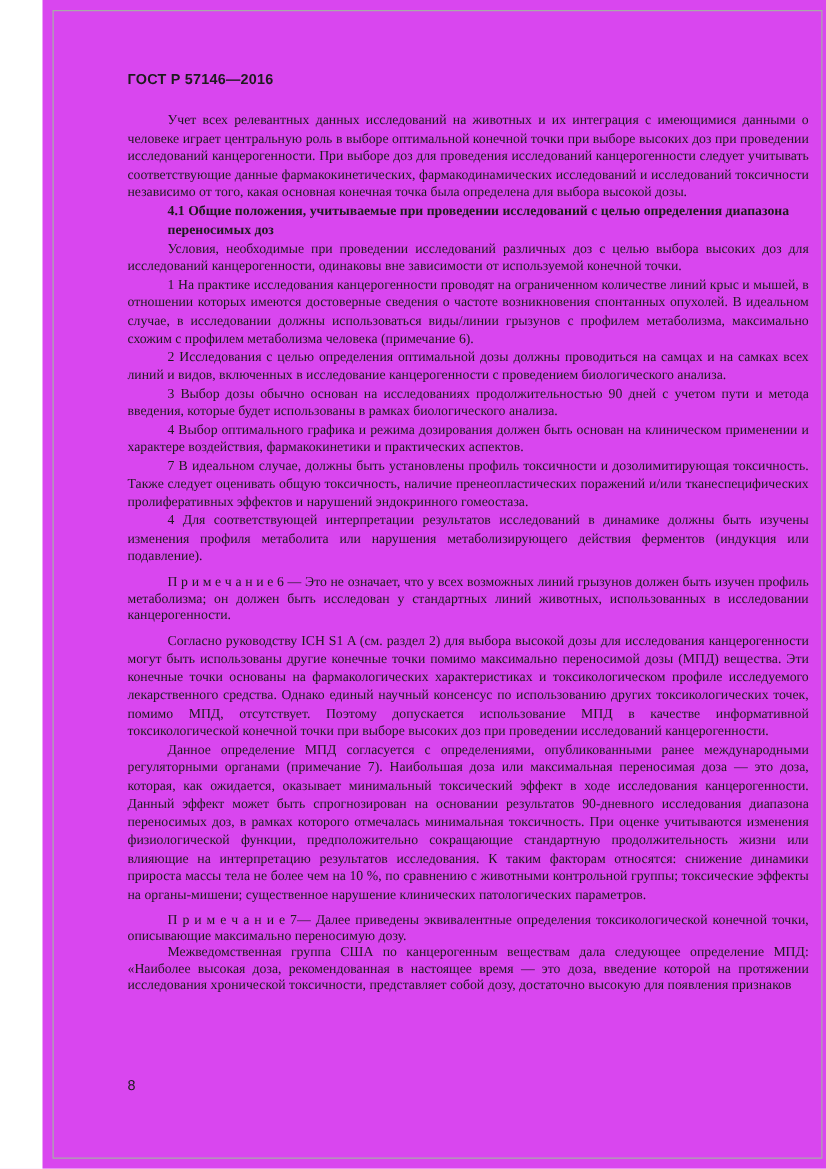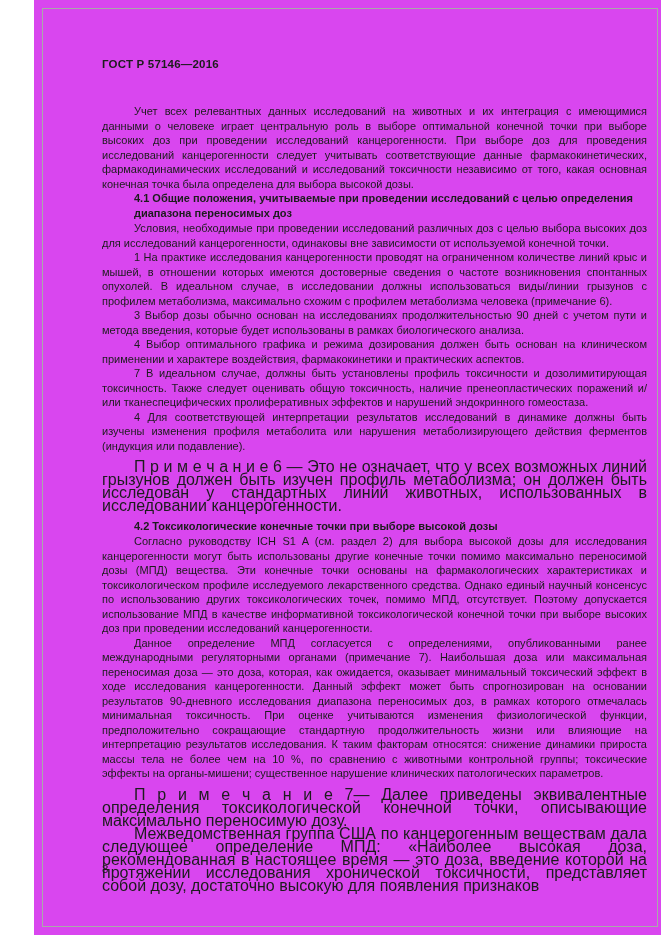--- a/index.html
+++ b/index.html
@@ -30,41 +30,42 @@
     position: absolute;
     left: 68px;
     top: 58px;
     font-size: 11.5px;
     font-weight: bold;
     letter-spacing: 0.2px;
   }
   .content {
     position: absolute;
     left: 68px;
-    top: 104px;
+    top: 89px;
     width: 545px;
     font-size: 11px;
     line-height: 14.5px;
     text-align: justify;
+    font-family: Liberation Serif, serif;
   }
   .content p {
     margin: 0;
   }
   .indent {
     text-indent: 32px;
   }
   .heading {
     font-weight: bold;
     text-align: left;
     padding-left: 32px;
     margin: 8px 0 6px 0;
     line-height: 15px;
   }
   .note {
-    font-size: 16px;
+    font-size: 11px;
     line-height: 13px;
   }
   .note-6 {
     margin: 7px 0 7px 0 !important;
   }
   .note-7 {
     margin-top: 7px !important;
   }
   .page-number {
     position: absolute;
@@ -84,32 +85,32 @@
   <div class="content">
 
     <p class="indent">Учет всех релевантных данных исследований на животных и их интеграция с имеющимися данными о человеке играет центральную роль в выборе оптимальной конечной точки при выборе высоких доз при проведении исследований канцерогенности. При выборе доз для проведения исследований канцерогенности следует учитывать соответствующие данные фармакокинетических, фармакодинамических исследований и исследований токсичности независимо от того, какая основная конечная точка была определена для выбора высокой дозы.</p>
 
     <p class="heading">4.1 Общие положения, учитываемые при проведении исследований с целью определения диапазона переносимых доз</p>
 
     <p class="indent">Условия, необходимые при проведении исследований различных доз с целью выбора высоких доз для исследований канцерогенности, одинаковы вне зависимости от используемой конечной точки.</p>
 
     <p class="indent">1 На практике исследования канцерогенности проводят на ограниченном количестве линий крыс и мышей, в отношении которых имеются достоверные сведения о частоте возникновения спонтанных опухолей. В идеальном случае, в исследовании должны использоваться виды/линии грызунов с профилем метаболизма, максимально схожим с профилем метаболизма человека (примечание 6).</p>
 
+    <p class="indent">2 Исследования с целью определения оптимальной дозы должны проводиться на самцах и на самках всех линий и видов, включенных в исследование канцерогенности с проведением биологического анализа.</p>
 
     <p class="indent">3 Выбор дозы обычно основан на исследованиях продолжительностью 90 дней с учетом пути и метода введения, которые будет использованы в рамках биологического анализа.</p>
 
     <p class="indent">4 Выбор оптимального графика и режима дозирования должен быть основан на клиническом применении и характере воздействия, фармакокинетики и практических аспектов.</p>
 
     <p class="indent">7 В идеальном случае, должны быть установлены профиль токсичности и дозолимитирующая токсичность. Также следует оценивать общую токсичность, наличие пренеопластических поражений и/или тканеспецифических пролиферативных эффектов и нарушений эндокринного гомеостаза.</p>
 
     <p class="indent">4 Для соответствующей интерпретации результатов исследований в динамике должны быть изучены изменения профиля метаболита или нарушения метаболизирующего действия ферментов (индукция или подавление).</p>
 
     <p class="note note-6 indent">П р и м е ч а н и е  6 — Это не означает, что у всех возможных линий грызунов должен быть изучен профиль метаболизма; он должен быть исследован у стандартных линий животных, использованных в исследовании канцерогенности.</p>
 
-    <p class="heading">4.2 Токсикологические конечные точки при выборе высокой дозы</p>
 
     <p class="indent">Согласно руководству ICH S1 A (см. раздел 2) для выбора высокой дозы для исследования канцерогенности могут быть использованы другие конечные точки помимо максимально переносимой дозы (МПД) вещества. Эти конечные точки основаны на фармакологических характеристиках и токсикологическом профиле исследуемого лекарственного средства. Однако единый научный консенсус по использованию других токсикологических точек, помимо МПД, отсутствует. Поэтому допускается использование МПД в качестве информативной токсикологической конечной точки при выборе высоких доз при проведении исследований канцерогенности.</p>
 
     <p class="indent">Данное определение МПД согласуется с определениями, опубликованными ранее международными регуляторными органами (примечание 7). Наибольшая доза или максимальная переносимая доза — это доза, которая, как ожидается, оказывает минимальный токсический эффект в ходе исследования канцерогенности. Данный эффект может быть спрогнозирован на основании результатов 90-дневного исследования диапазона переносимых доз, в рамках которого отмечалась минимальная токсичность. При оценке учитываются изменения физиологической функции, предположительно сокращающие стандартную продолжительность жизни или влияющие на интерпретацию результатов исследования. К таким факторам относятся: снижение динамики прироста массы тела не более чем на 10 %, по сравнению с животными контрольной группы; токсические эффекты на органы-мишени; существенное нарушение клинических патологических параметров.</p>
 
     <p class="note note-7 indent">П р и м е ч а н и е  7— Далее приведены эквивалентные определения токсикологической конечной точки, описывающие максимально переносимую дозу.</p>
 
     <p class="note indent">Межведомственная группа США по канцерогенным веществам дала следующее определение МПД: «Наиболее высокая доза, рекомендованная в настоящее время — это доза, введение которой на протяжении исследования хронической токсичности, представляет собой дозу, достаточно высокую для появления признаков</p>
 
   </div>

